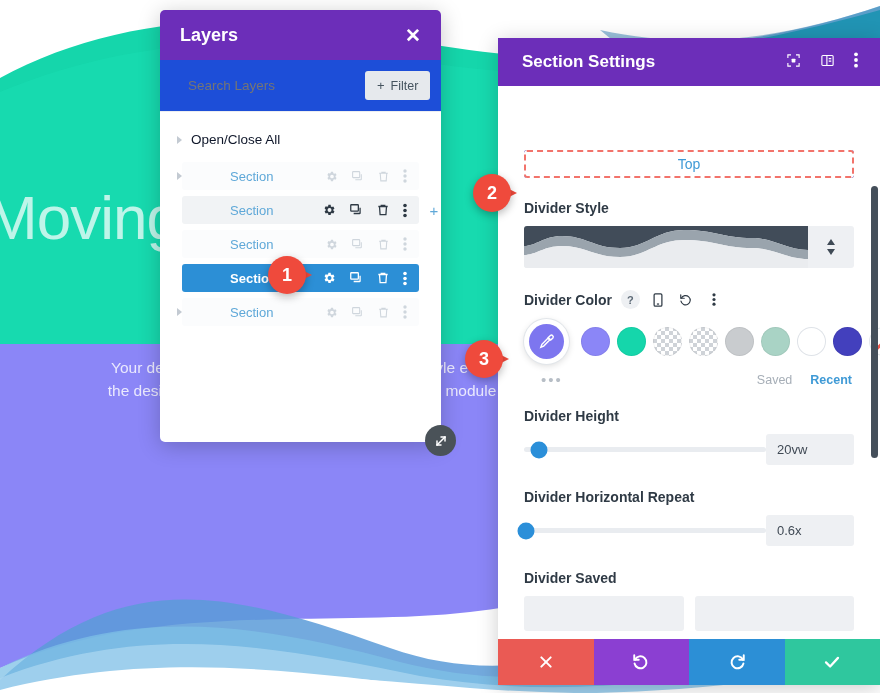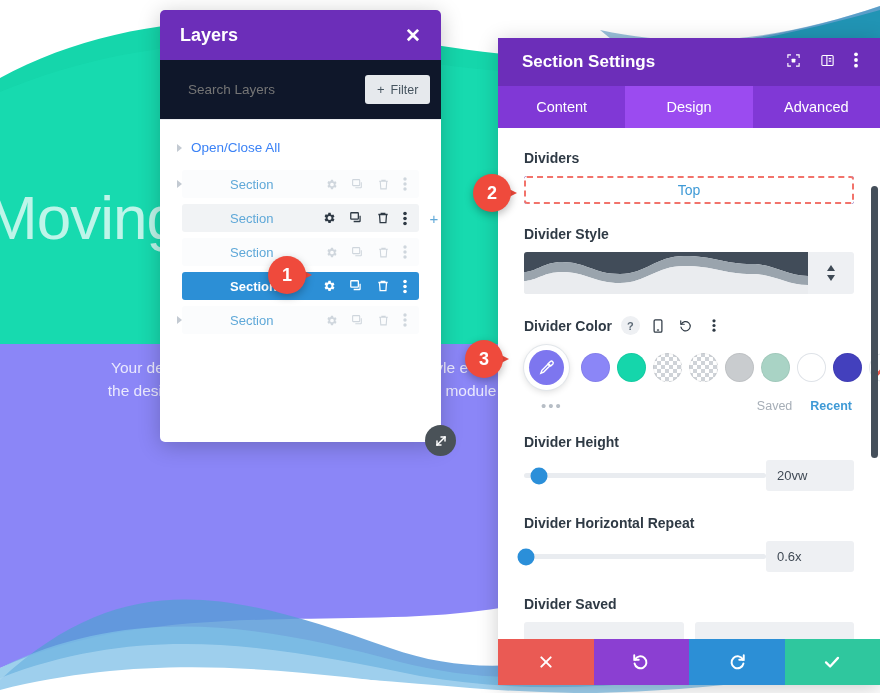--- a/index.html
+++ b/index.html
@@ -48,21 +48,21 @@
   }
   .layers-head {
     height: 50px; background: #6c2eb9;
     display: flex; align-items: center; justify-content: space-between;
     padding: 0 20px;
   }
   .layers-title { color: #fff; font-size: 18px; font-weight: bold; }
   .layers-close { color: #fff; font-size: 19px; font-weight: bold; cursor: pointer; line-height: 1; }
 
   .layers-search {
-    height: 60px; background: #0f172a;
+    height: 52px; background: #1d4ed8;
     display: flex; align-items: center; justify-content: space-between;
     padding: 0 14px 0 28px;
     border-bottom: 1px solid #eceef1;
   }
   .layers-search-input {
     border: none; background: transparent; outline: none;
     font-size: 13.5px; color: #a9b0b8; flex: 1;
     font-family: "Liberation Sans", sans-serif;
   }
   .filter-btn {
@@ -70,21 +70,21 @@
     border-radius: 3px; font-size: 12.5px;
     padding: 7px 12px; display: flex; align-items: center; gap: 6px;
     cursor: pointer; white-space: nowrap;
   }
   .filter-plus { font-size: 13px; }
 
   .layers-body { padding: 20px 0 0 0; }
   .open-close {
     display: flex; align-items: center; gap: 9px;
     padding: 0 0 0 17px; margin-bottom: 15px;
-    font-size: 13.5px; color: #3b82f6;
+    font-size: 13.5px; color: #0f172a;
   }
   .caret {
     width: 0; height: 0;
     border-left: 5px solid #c3cad2;
     border-top: 4px solid transparent;
     border-bottom: 4px solid transparent;
   }
   .caret.hidden { visibility: hidden; }
 
   .layer-row {
@@ -524,29 +524,23 @@
         <span>
           <svg width="4" height="16" viewBox="0 0 4 16" fill="#ffffff">
               <circle cx="2" cy="2.3" r="1.9"></circle>
               <circle cx="2" cy="8" r="1.9"></circle>
               <circle cx="2" cy="13.7" r="1.9"></circle>
             </svg>
         </span>
       </div>
     </div>
 
-    <div class="set-tabs">
-      <div class="set-tab">Content</div>
-      <div class="set-tab active">Design</div>
-      <div class="set-tab">Advanced</div>
-    </div>
 
     <div class="set-scroll">
 
-      <div class="field-label">Dividers</div>
       <div class="seg">
         <div class="seg-item sel">Top</div>
       </div>
 
       <div class="field-label">Divider Style</div>
       <div class="style-select">
         <div class="style-prev">
           <svg width="284" height="42" viewBox="0 0 284 42" preserveAspectRatio="none">
             <rect width="284" height="42" fill="#eef0f3"></rect>
             <path d="M0,0 L284,0 L284,24 C262,24 250,12 228,12 C200,12 190,4 160,4 C132,4 122,22 96,22 C70,22 62,10 38,10 C20,10 12,20 0,20 Z" fill="#414c59"></path>

